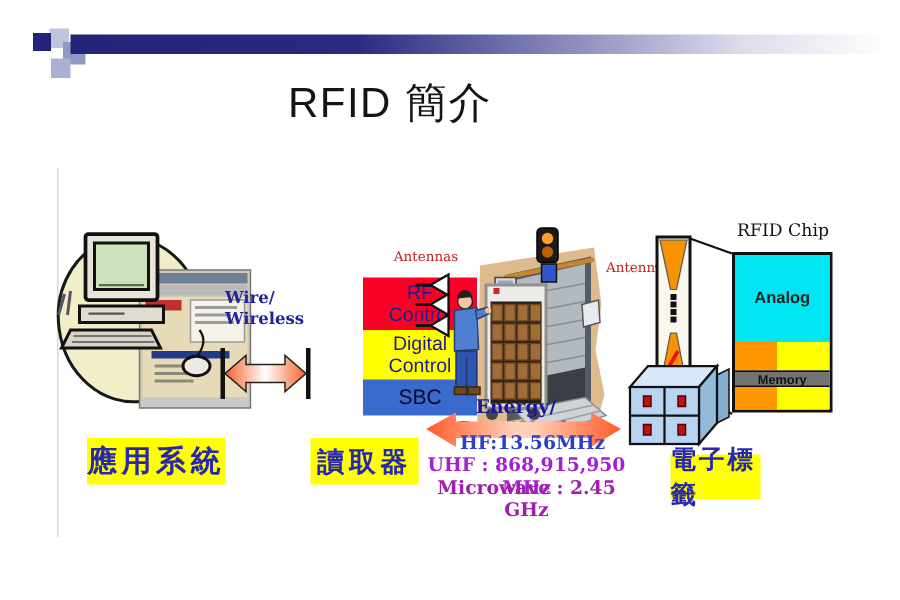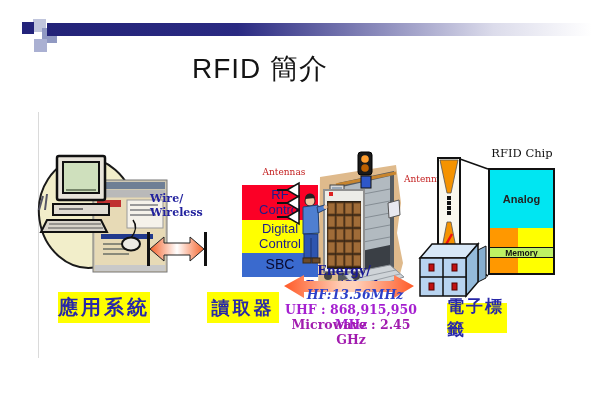--- a/index.html
+++ b/index.html
@@ -38,26 +38,26 @@
     font-size:11.5px;color:#111;font-family:"DejaVu Serif",serif;}
   #chip-box{position:absolute;left:488px;top:168px;width:67px;height:107px;
     border:2px solid #111;box-sizing:border-box;display:flex;flex-direction:column;font-weight:bold;}
   #chip-analog{height:58px;background:#00e6f2;display:flex;align-items:center;justify-content:center;
     font-size:11px;color:#222;}
   .chip-row{display:flex;}
   #chip-row1{height:19px;}
   #chip-row2{height:15px;}
   .chip-orange{width:45%;background:#ff9800;}
   .chip-yellow{width:55%;background:#ffff00;}
-  #chip-memory{height:11px;background:#bef264;border-top:1.5px solid #111;border-bottom:1.5px solid #111;
+  #chip-memory{height:11px;background:#737373;border-top:1.5px solid #111;border-bottom:1.5px solid #111;
     box-sizing:border-box;display:flex;align-items:center;justify-content:center;font-size:8.5px;color:#111;}
   
   .freq{position:absolute;text-align:center;font-weight:bold;font-family:"DejaVu Serif",serif;}
   #energy-label{left:284px;top:263px;width:120px;font-size:12.5px;color:#191996;}
-  #freq-hf{left:300px;top:287px;width:110px;font-size:12.5px;color:#2d3fc8;font-style:italic;}
+  #freq-hf{left:300px;top:287px;width:110px;font-size:12.5px;color:#2d3fc8;}
   #freq-uhf{left:281px;top:302px;width:140px;font-size:12.5px;color:#a51fd0;}
   #freq-mw{left:285px;top:317px;width:132px;font-size:12.5px;color:#a21caf;}
 </style>
 </head>
 <body>
 
 <div id="slide">
 
   <div class="hsq" style="left:33px;top:19px;width:13px;height:13px;background:#c0c5dc;"></div>
   <div class="hsq" style="left:42px;top:28px;width:15px;height:15px;background:#9099c2;"></div>

